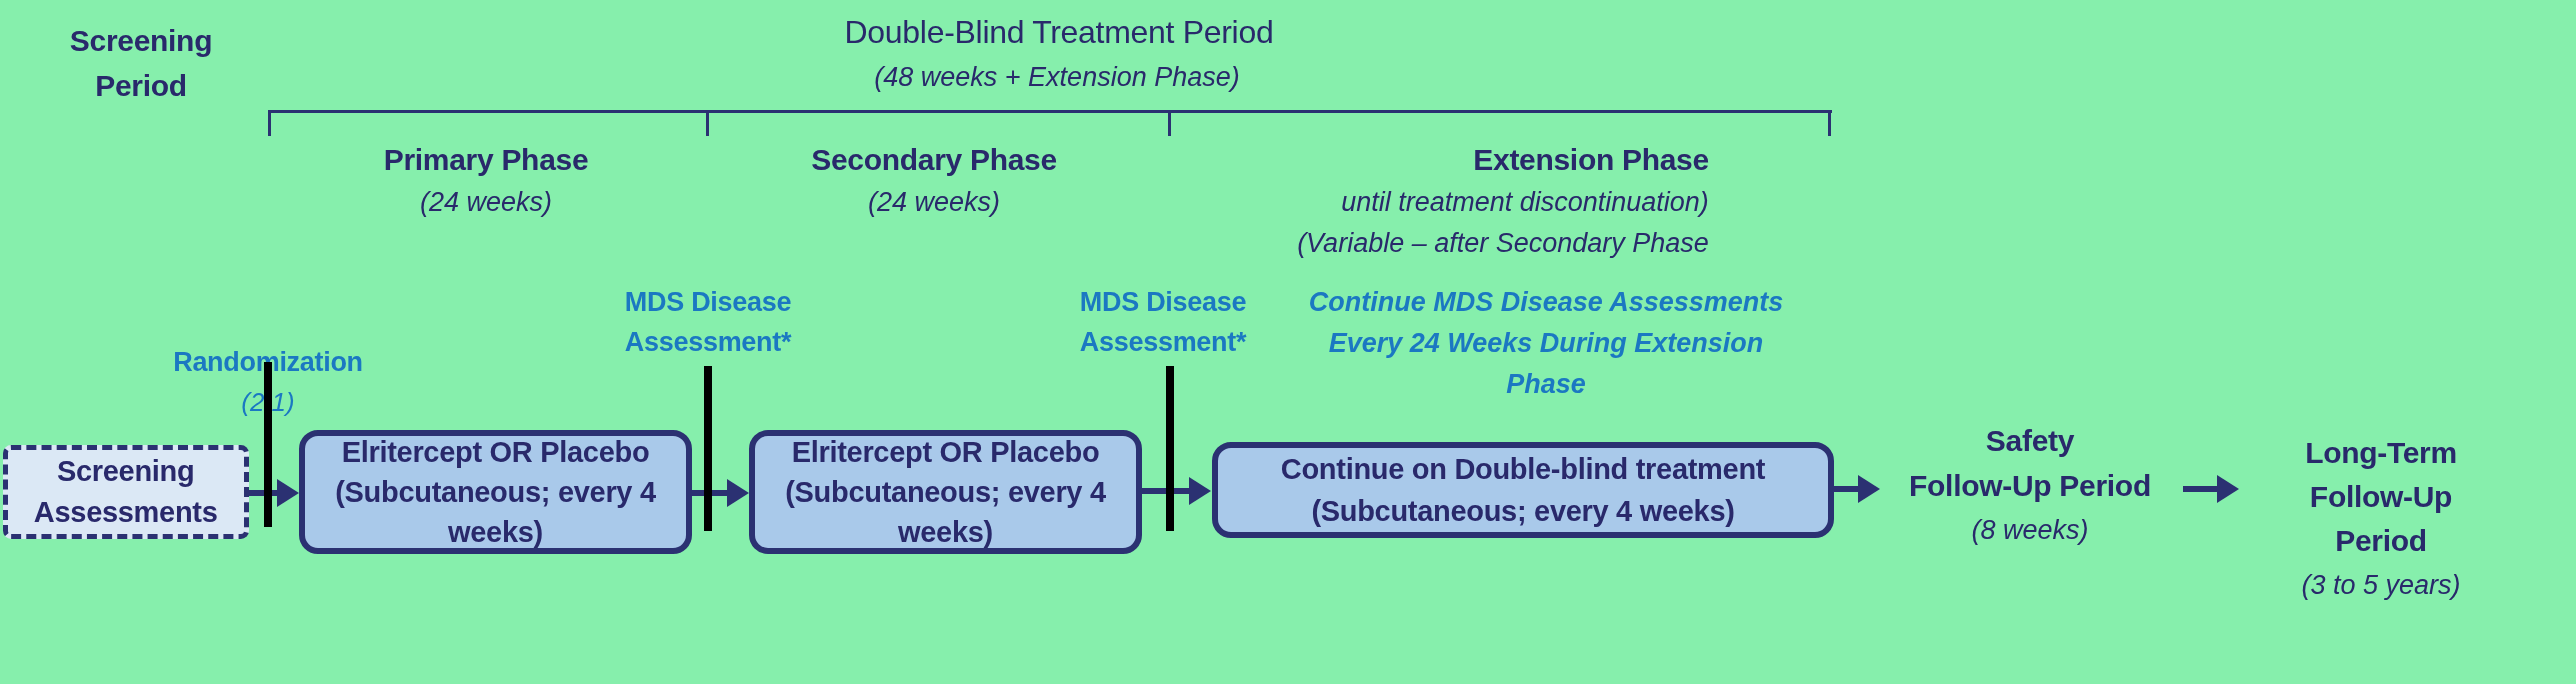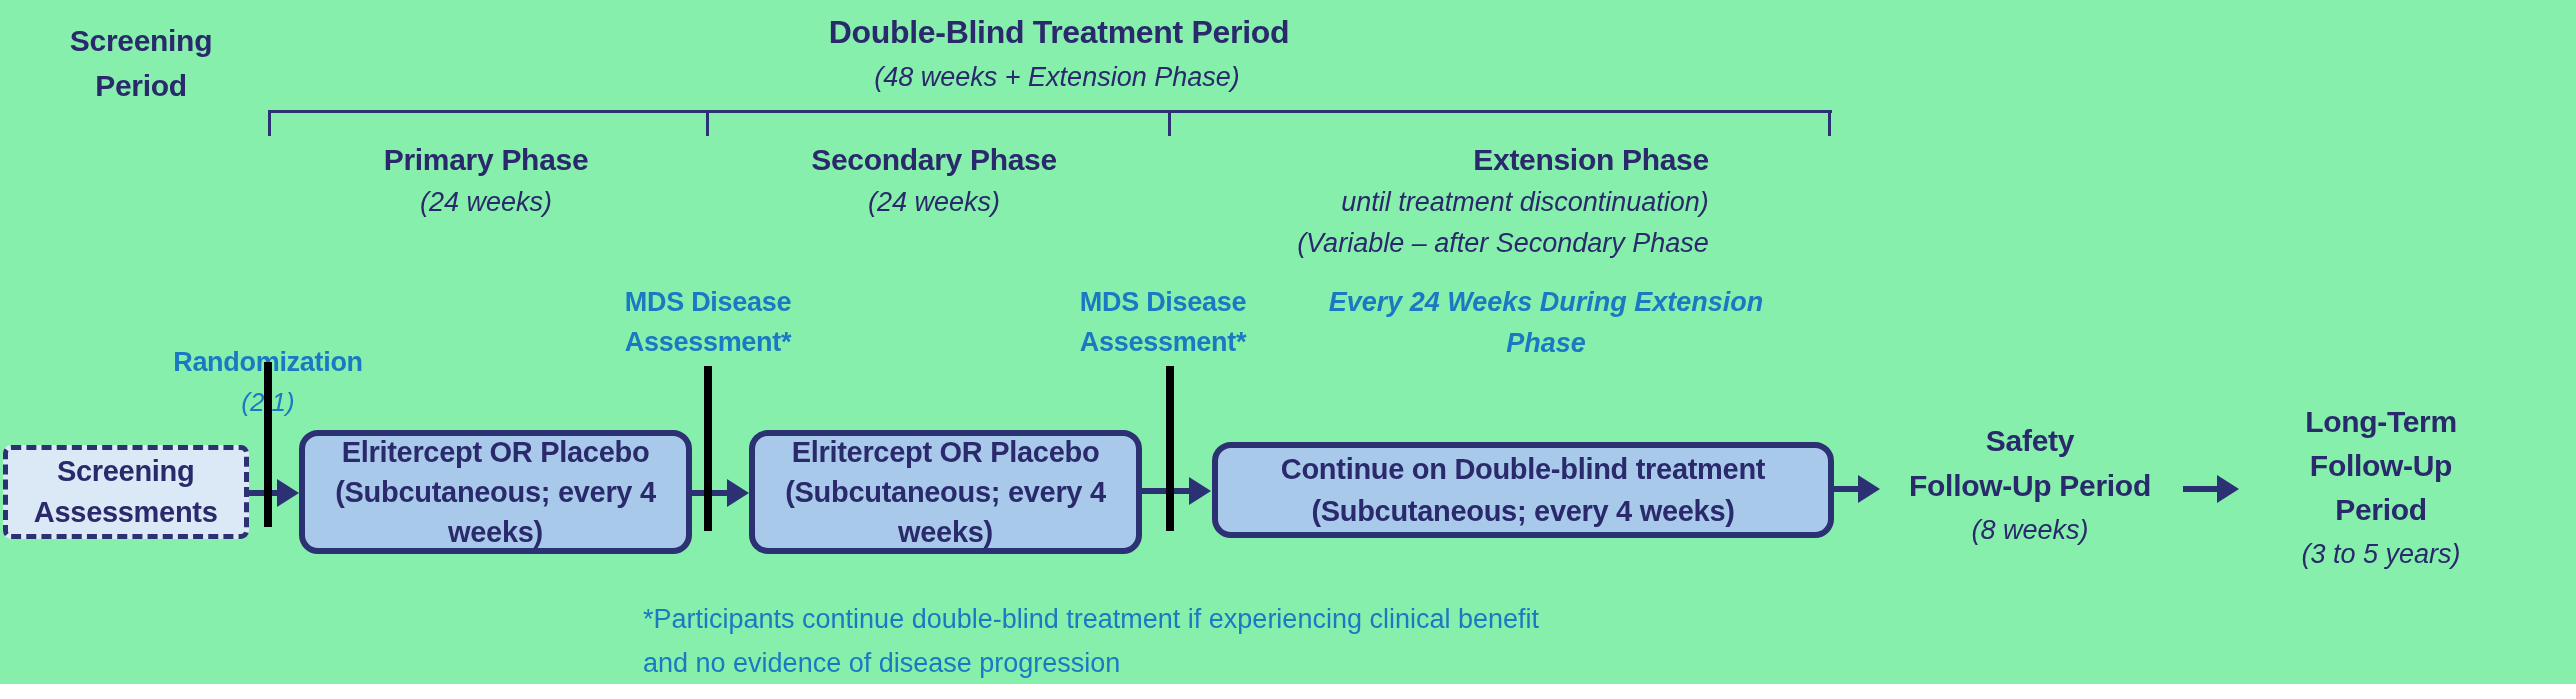--- a/index.html
+++ b/index.html
@@ -10,21 +10,21 @@
     font-family:"Liberation Sans", sans-serif;
     color:#29296B;
     overflow:hidden;
   }
   .abs{position:absolute;}
   .ctr{transform:translateX(-50%);text-align:center;}
   .navy{color:#29296B;}
   .blue{color:#1B78C2;}
 
   .hdr{font-size:30px;font-weight:bold;line-height:45px;letter-spacing:-0.3px;}
-  .title{font-size:32px;font-weight:bold;letter-spacing:-0.3px;}
+  .title{font-size:32px;font-weight:normal;letter-spacing:-0.3px;}
   .subtxt{font-size:27px;font-style:italic;line-height:41px;}
   .bluehdr{font-size:27px;font-weight:bold;line-height:40px;letter-spacing:-0.3px;}
   .bluesub{font-size:26px;font-style:italic;}
   .extnote{font-size:27px;font-weight:bold;font-style:italic;line-height:41px;}
   .footnote{font-size:27px;line-height:44px;}
 
   .bracket-h{height:3.4px;background:#2B3172;}
   .bracket-tick{width:3.4px;height:26px;background:#2B3172;}
   .vbar{width:7.5px;background:#000000;}
 
@@ -95,20 +95,21 @@
   </div>
   <div class="abs ctr bluehdr blue" style="left:708px;top:282px;">
     <div>MDS Disease</div>
     <div>Assessment*</div>
   </div>
   <div class="abs ctr bluehdr blue" style="left:1163px;top:282px;">
     <div>MDS Disease</div>
     <div>Assessment*</div>
   </div>
   <div class="abs ctr extnote blue" style="left:1546px;top:282px;">
+    <div>Continue MDS Disease Assessments</div>
     <div>Every 24 Weeks During Extension</div>
     <div>Phase</div>
   </div>
 
   <div class="arrow" style="left:246px;top:493px;width:53px;">
     <div class="line"></div>
     <div class="head"></div>
   </div>
   <div class="arrow" style="left:690px;top:493px;width:59px;">
     <div class="line"></div>
@@ -150,25 +151,21 @@
     <div>Continue on Double-blind treatment</div>
     <div>(Subcutaneous; every 4 weeks)</div>
   </div>
 
   <div class="abs ctr" style="left:2030px;top:418px;">
     <div class="hdr navy">Safety</div>
     <div class="hdr navy">Follow-Up Period</div>
     <div class="subtxt navy" style="line-height:45px;">(8 weeks)</div>
   </div>
 
-  <div class="abs ctr" style="left:2381px;top:400px;">
+  <div class="abs ctr" style="left:2381px;top:431px;">
     <div class="hdr navy" style="line-height:44px;">Long-Term</div>
     <div class="hdr navy" style="line-height:44px;">Follow-Up Period</div>
     <div class="subtxt navy" style="line-height:44px;">(3 to 5 years)</div>
   </div>
 
-  <div class="abs footnote blue" style="left:643px;top:597px;">
-    <div>*Participants continue double-blind treatment if experiencing clinical benefit</div>
-    <div>and no evidence of disease progression</div>
-  </div>
 
 </div>
 
 
 </body></html>

